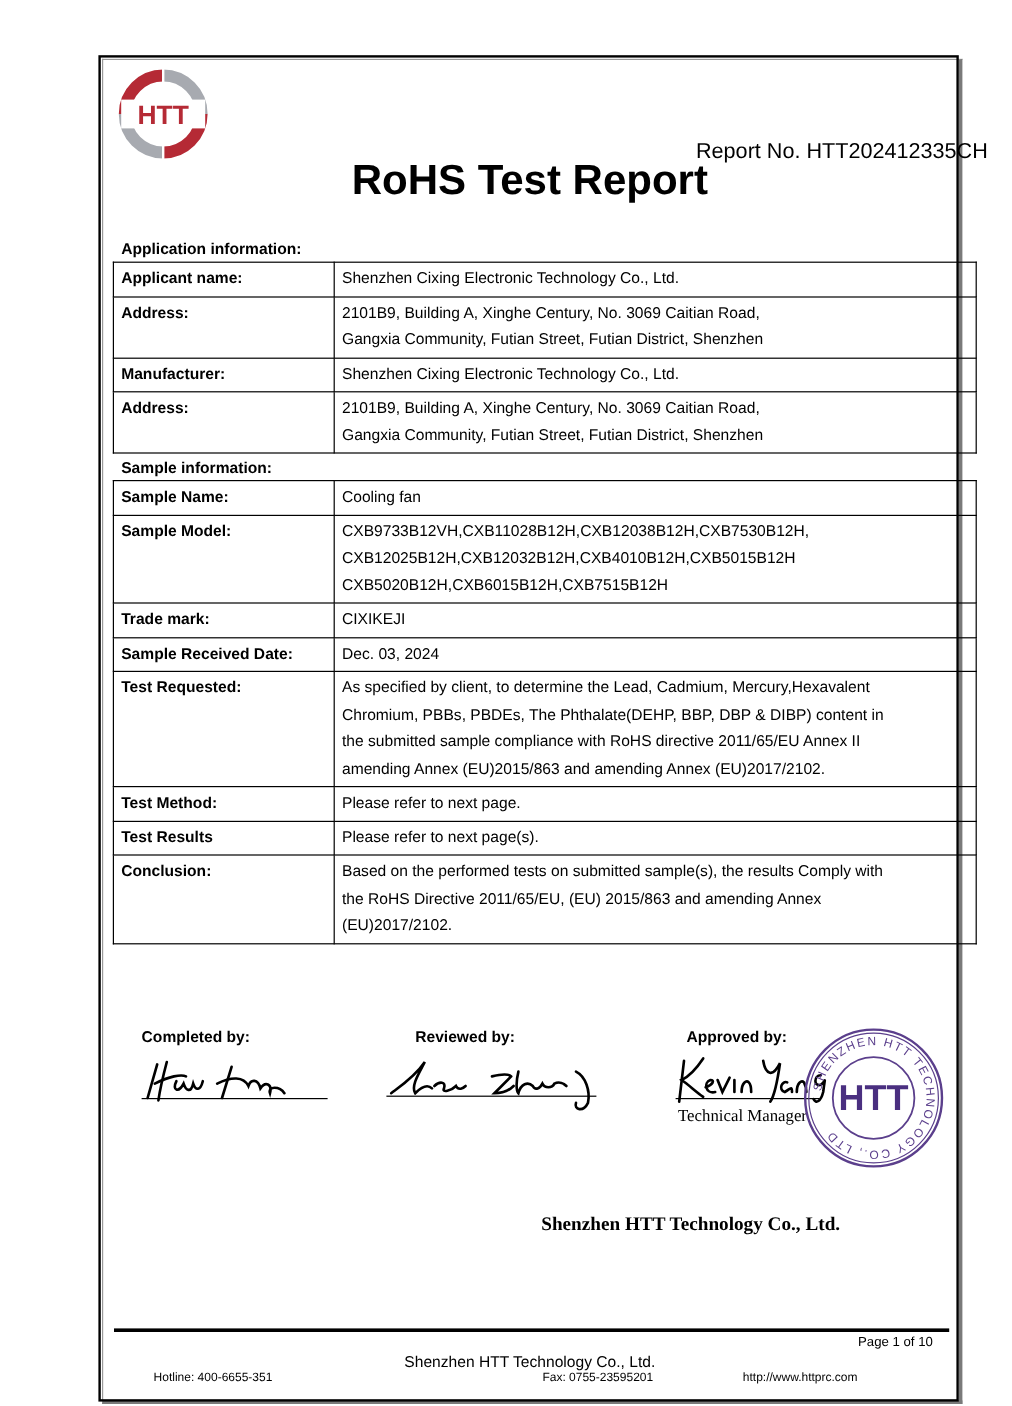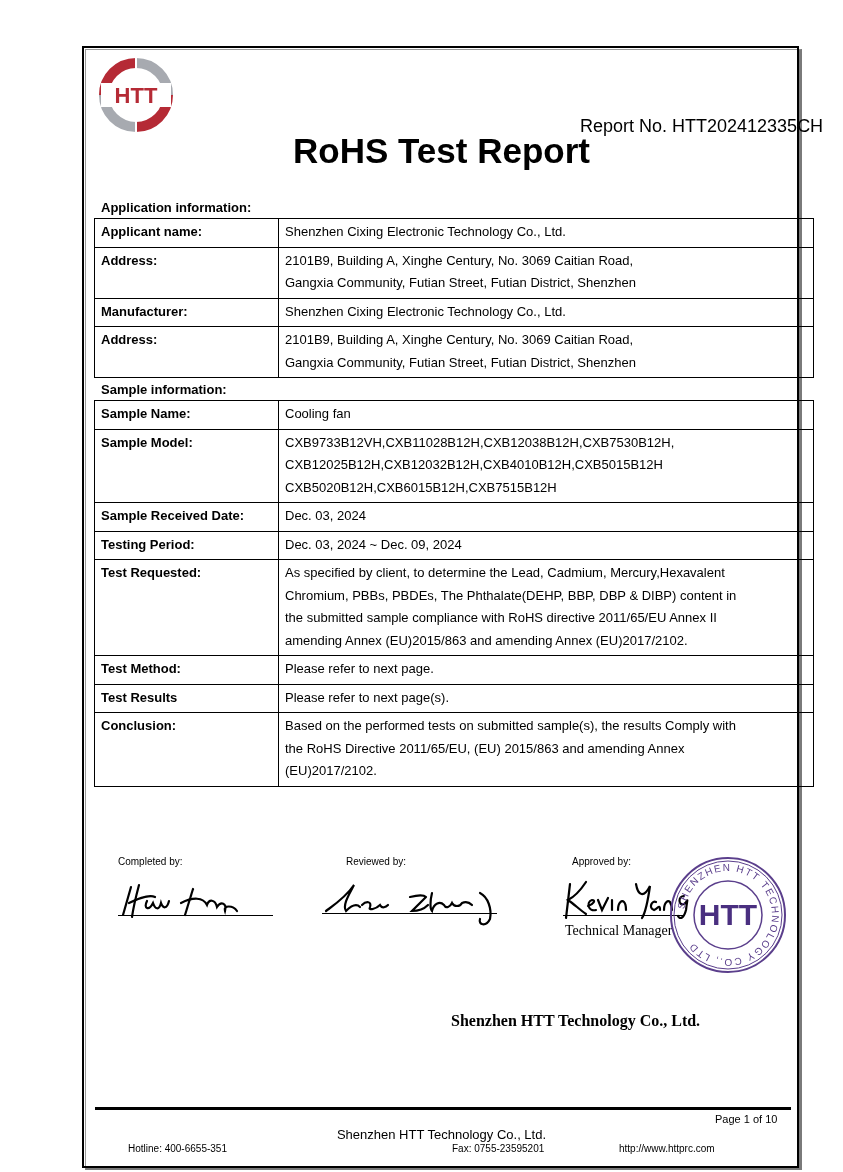--- a/index.html
+++ b/index.html
@@ -6,21 +6,21 @@
   body { width: 843px; height: 1172px; position: relative; overflow: hidden; font-family: "Liberation Sans", sans-serif; color: #000; }
   .page-frame { position: absolute; left: 82px; top: 46px; width: 717px; height: 1122px; border: 2px solid #000; box-sizing: border-box; }
   .page-frame-inner { position: absolute; left: 85px; top: 49px; width: 717px; height: 1121px; border-right: 3px solid #7a7a7a; border-bottom: 3px solid #7a7a7a; border-left: 1px solid #9a9a9a; border-top: 1px solid #9a9a9a; box-sizing: border-box; }
   .logo { position: absolute; left: 98px; top: 57px; width: 76px; height: 76px; }
   .report-no { position: absolute; left: 580px; top: 116px; font-size: 18px; }
   .title { position: absolute; left: 0; width: 883px; top: 131px; text-align: center; font-size: 35px; font-weight: bold; letter-spacing: 0px; }
   .section-heading { position: absolute; left: 101px; font-size: 13px; font-weight: bold; }
   table.info { position: absolute; left: 94px; width: 720px; border-collapse: collapse; font-size: 13px; }
   table.info td { border: 1px solid #000; vertical-align: top; padding: 2px 6px 3px 6px; line-height: 22.5px; }
   table.info td.label { width: 171px; font-weight: bold; }
-  .sig-label { position: absolute; top: 856px; font-size: 10px; font-weight: normal; }
+  .sig-label { position: absolute; top: 856px; font-size: 13px; font-weight: bold; }
   .sig-line { position: absolute; height: 1px; background: #000; }
   .sig-svg { position: absolute; }
   .tech-manager { position: absolute; left: 565px; top: 923px; font-family: "Liberation Serif", serif; font-size: 14px; }
   .stamp { position: absolute; left: 668px; top: 855px; width: 120px; height: 120px; }
   .company-sign { position: absolute; left: 451px; top: 1012px; font-family: "Liberation Serif", serif; font-weight: bold; font-size: 16px; }
   .footer-rule { position: absolute; left: 95px; top: 1107px; width: 696px; height: 3px; background: #000; }
   .page-num { position: absolute; left: 715px; top: 1113px; font-size: 11px; }
   .footer-company { position: absolute; left: 0; width: 883px; top: 1127px; text-align: center; font-size: 13px; }
   .footer-contacts { position: absolute; top: 1143px; font-size: 10px; }
 </style>
@@ -88,29 +88,29 @@
   </tr>
   <tr>
     <td class="label">Sample Model:</td>
     <td>
           <div>CXB9733B12VH,CXB11028B12H,CXB12038B12H,CXB7530B12H,</div>
           <div>CXB12025B12H,CXB12032B12H,CXB4010B12H,CXB5015B12H</div>
           <div>CXB5020B12H,CXB6015B12H,CXB7515B12H</div>
         </td>
   </tr>
   <tr>
+    <td class="label">Trade mark:</td>
+    <td>
+          <div>CIXIKEJI</div>
+        </td>
+  </tr>
+  <tr>
     <td class="label">Sample Received Date:</td>
     <td>
           <div>Dec. 03, 2024</div>
-        </td>
-  </tr>
-  <tr>
-    <td class="label">Testing Period:</td>
-    <td>
-          <div>Dec. 03, 2024 ~ Dec. 09, 2024</div>
         </td>
   </tr>
   <tr>
     <td class="label">Test Requested:</td>
     <td>
           <div>As specified by client, to determine the Lead, Cadmium, Mercury,Hexavalent</div>
           <div>Chromium, PBBs, PBDEs, The Phthalate(DEHP, BBP, DBP &amp; DIBP) content in</div>
           <div>the submitted sample compliance with RoHS directive 2011/65/EU Annex II</div>
           <div>amending Annex (EU)2015/863 and amending Annex (EU)2017/2102.</div>
         </td>

